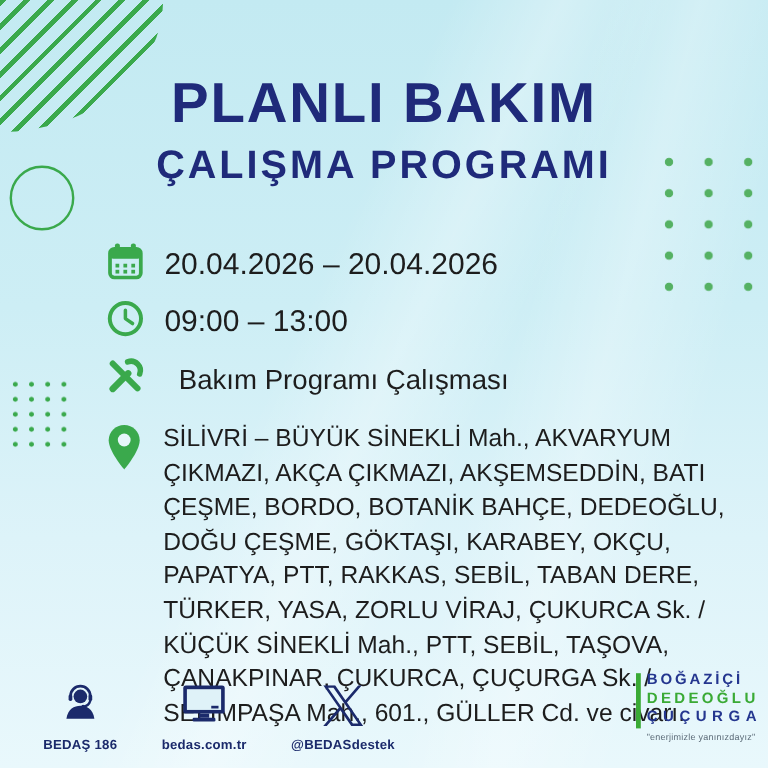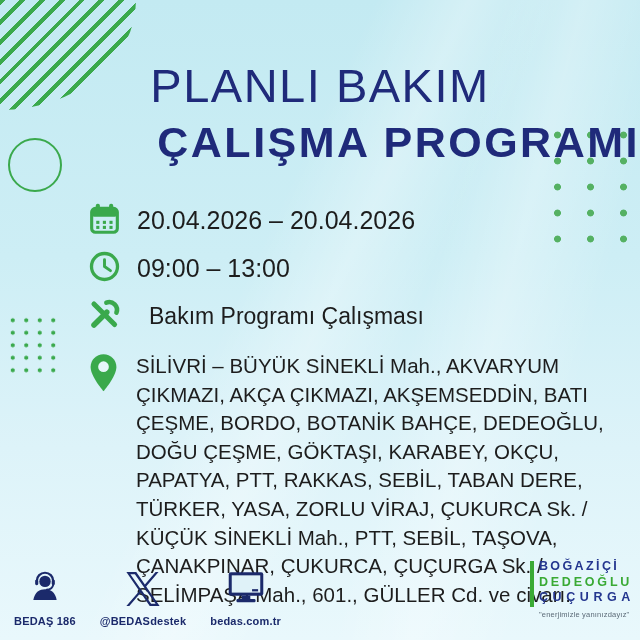--- a/index.html
+++ b/index.html
@@ -27,36 +27,36 @@
     background-size:13.5px 12.5px;
   }
   .dots-right {
     position:absolute; left:541px; top:122px; width:96px; height:130px;
     background-image:radial-gradient(circle,#55b163 3.1px,transparent 3.8px);
     background-size:33px 26px;
   }
 
   
   .title { position:absolute; top:58px; left:0; width:100%; text-align:center; color:#1f2a7a; }
-  .title-line1 { font-size:47px; font-weight:400; letter-spacing:1.5px; }
-  .title-line2 { font-size:43px; font-weight:600; letter-spacing:2.5px; margin-top:5px;text-align:right; }
+  .title-line1 { font-size:47px; font-weight:700; letter-spacing:1.5px; }
+  .title-line2 { font-size:33px; font-weight:600; letter-spacing:2.5px; margin-top:5px; }
 
   
   .info { position:absolute; left:88px; top:203px; }
   .info-row { display:flex; align-items:center; gap:16px; height:34px; margin-bottom:14px; }
   .info-row svg { flex:0 0 auto; }
   .info-text { font-size:25px; color:#1d1d1d; }
   .info-text.small { font-size:23px;margin-left:12px; }
 
   
   .loc { position:absolute; left:88px; top:352px; display:flex; align-items:flex-start; gap:17px; }
   .loc-text { width:486px; font-size:20.5px; line-height:28.6px; color:#1d1d1d; }
 
   
-  .contact { position:absolute; left:14px; bottom:13px; display:flex; align-items:flex-end; gap:24px; }
+  .contact { position:absolute; left:36px; bottom:13px; display:flex; align-items:flex-end; gap:37px; }
   .contact-item { display:flex; flex-direction:column; align-items:center; gap:5px; }
   .contact-label { font-size:11px; font-weight:700; color:#1b2a6b; letter-spacing:.2px; }
 
   
   .brand { position:absolute; right:5px; top:559px; display:flex; gap:5px; }
   .brand-bar { width:4px; height:46px; background:#3aaa35; margin-top:2px; }
   .brand-text { display:flex; flex-direction:column; }
   .brand-l1, .brand-l2, .brand-l3 { font-weight:700; font-size:12.5px; line-height:15.5px; }
   .brand-l1 { color:#24368f; letter-spacing:2.4px; }
   .brand-l2 { color:#3aaa35; letter-spacing:2.8px; }
@@ -140,37 +140,37 @@
           <rect x="10.6" y="13.5" width="3.6" height="6.4" rx="1.6"></rect>
           <rect x="29.8" y="13.5" width="3.6" height="6.4" rx="1.6"></rect>
           <path d="M31.6 19.5 a8 8 0 0 1 -6.5 5.8" fill="none" stroke="#1b2a6b" stroke-width="2.2" stroke-linecap="round"></path>
           <circle cx="24.6" cy="25.4" r="1.8"></circle>
         </svg>
       </span>
       <span class="contact-label">BEDAŞ 186</span>
     </div>
     <div class="contact-item">
       <span>
-        <svg width="34" height="34" viewBox="0 0 1200 1227" fill="#1b2a6b">
-          <path d="M714.163 519.284 1160.89 0h-105.86L667.137 450.887 357.328 0H0l468.492 681.821L0 1226.37h105.866l409.625-476.152 327.181 476.152H1200L714.137 519.284h.026ZM569.165 687.828l-47.468-67.894-377.686-540.24h162.604l304.797 435.991 47.468 67.894 396.2 566.721H892.476L569.165 687.854v-.026Z"></path>
-        </svg>
-      </span>
-      <span class="contact-label">@BEDASdestek</span>
-    </div>
-    <div class="contact-item">
-      <span>
         <svg width="44" height="38" viewBox="0 0 50 44">
           <rect x="5" y="5" width="40" height="27" rx="2.5" fill="#1b2a6b"></rect>
           <rect x="8.5" y="8.5" width="33" height="20" fill="#dff2f8"></rect>
           <rect x="32" y="24.5" width="7" height="2.6" fill="#1b2a6b"></rect>
           <rect x="20" y="32" width="10" height="4" fill="#1b2a6b"></rect>
           <rect x="14" y="36" width="22" height="3.6" rx="1.2" fill="#1b2a6b"></rect>
         </svg>
       </span>
       <span class="contact-label">bedas.com.tr</span>
+    </div>
+    <div class="contact-item">
+      <span>
+        <svg width="34" height="34" viewBox="0 0 1200 1227" fill="#1b2a6b">
+          <path d="M714.163 519.284 1160.89 0h-105.86L667.137 450.887 357.328 0H0l468.492 681.821L0 1226.37h105.866l409.625-476.152 327.181 476.152H1200L714.137 519.284h.026ZM569.165 687.828l-47.468-67.894-377.686-540.24h162.604l304.797 435.991 47.468 67.894 396.2 566.721H892.476L569.165 687.854v-.026Z"></path>
+        </svg>
+      </span>
+      <span class="contact-label">@BEDASdestek</span>
     </div>
   </div>
 
   <div class="brand">
     <div class="brand-bar"></div>
     <div class="brand-text">
       <span class="brand-l1">BOĞAZİÇİ</span>
       <span class="brand-l2">DEDEOĞLU</span>
       <span class="brand-l3">ÇUÇURGA</span>
       <span class="brand-tag">"enerjimizle yanınızdayız"</span>

